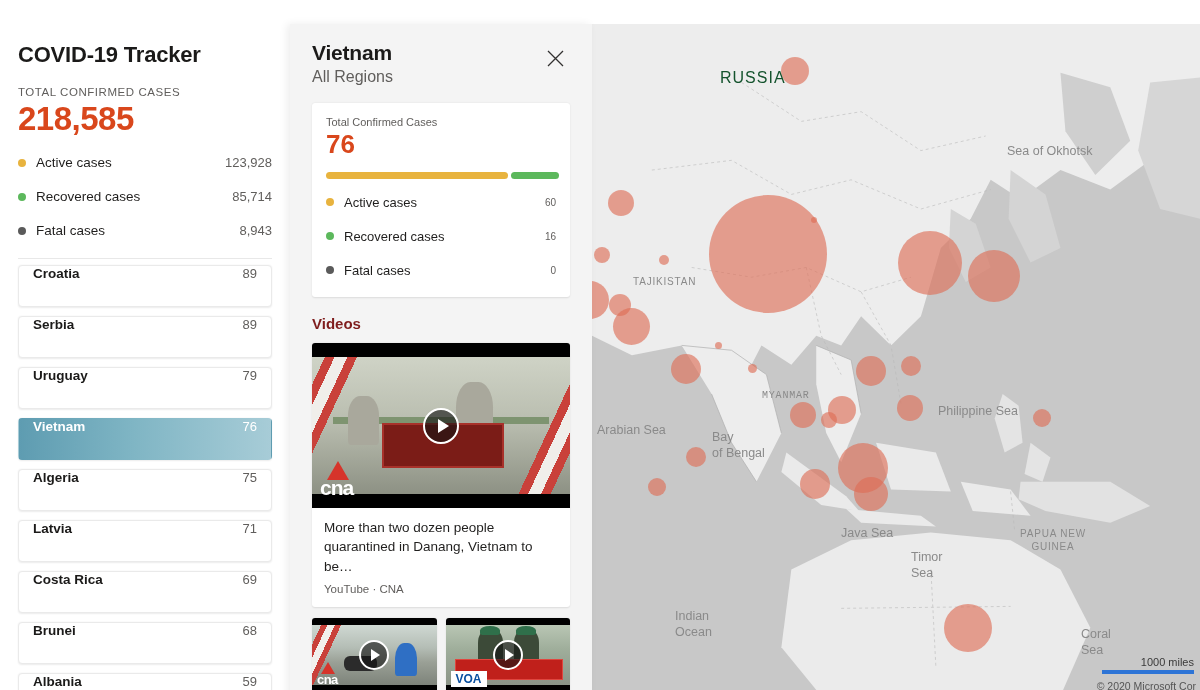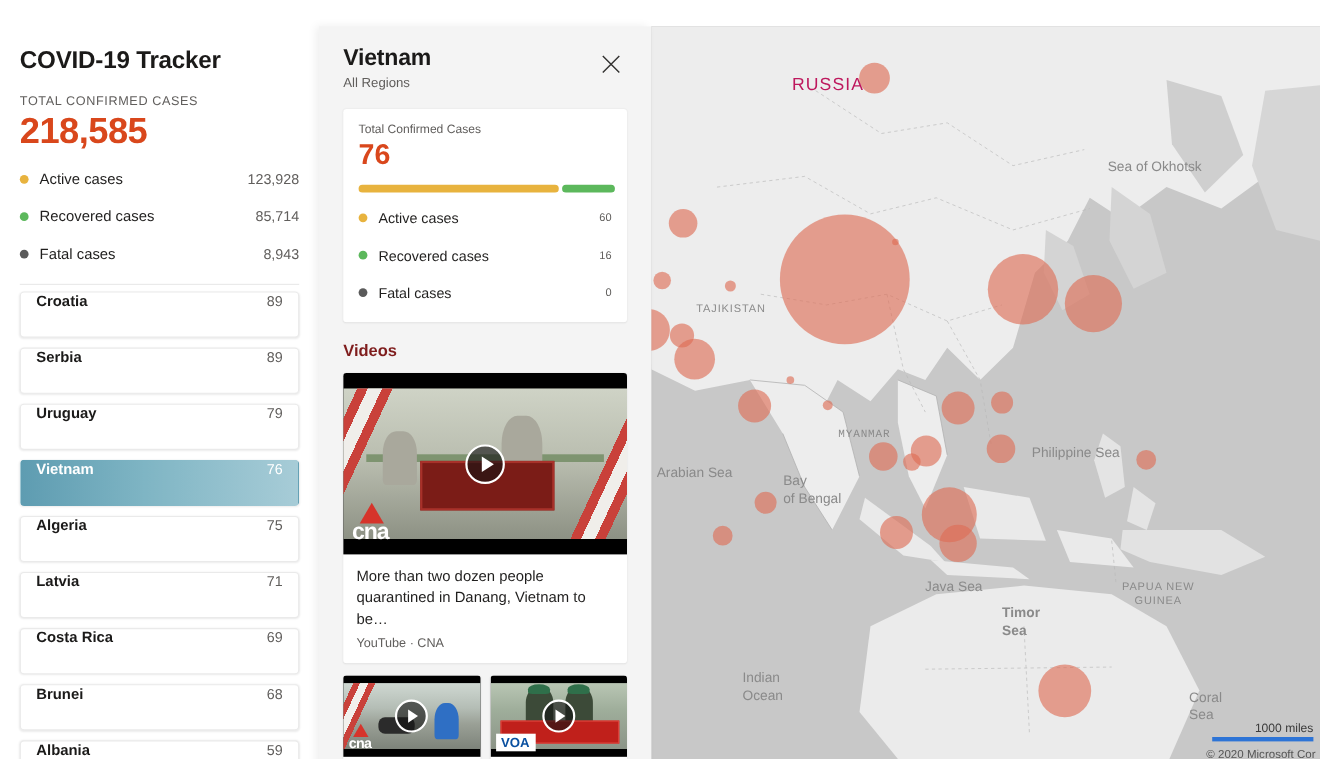--- a/index.html
+++ b/index.html
@@ -119,21 +119,21 @@
     padding-top: 17px;
   }
   .detail-titles { flex: 1 1 auto; }
   .detail-title {
     font-size: 21px;
     font-weight: bold;
     color: #1b1a19;
     letter-spacing: -0.2px;
   }
   .detail-sub {
-    font-size: 12px;
+    font-size: 16px;
     color: #605e5c;
     margin-top: 3px;
   }
   .close-btn {
     width: 30px; height: 30px;
     display: flex; align-items: center; justify-content: center;
     cursor: pointer;
     margin-top: 2px;
   }
   .close-btn svg { display: block; }
@@ -322,21 +322,21 @@
   }
   .map-svg { position: absolute; inset: 0; width: 100%; height: 100%; }
   .maplabel {
     position: absolute;
     color: #8a8a8a;
     font-size: 12.5px;
     white-space: pre;
     line-height: 1.25;
   }
   .maplabel.caps { letter-spacing: 0.8px; text-align: center; }
-  .maplabel.big { font-size: 16px; color: #be185d; letter-spacing: 1px; }
+  .maplabel.big { font-size: 16px; color: #14532d; letter-spacing: 1px; }
   .circle {
     position: absolute;
     border-radius: 50%;
     background: rgba(221, 108, 85, 0.62);
   }
   .scalebar {
     position: absolute;
     right: 6px; bottom: 22px;
     text-align: right;
   }
@@ -633,21 +633,21 @@
         <div class="maplabel" style="left:415px;top:120px;">Sea of Okhotsk</div>
         <div class="maplabel caps" style="left:41px;top:252px;font-size:10px;">TAJIKISTAN</div>
         <div class="maplabel caps" style="left:170px;top:366px;font-size:10px;font-family:Liberation Mono, monospace;">MYANMAR</div>
         <div class="maplabel" style="left:5px;top:399px;">Arabian Sea</div>
         <div class="maplabel" style="left:120px;top:406px;">Bay
 of Bengal</div>
         <div class="maplabel" style="left:346px;top:380px;">Philippine Sea</div>
         <div class="maplabel" style="left:249px;top:502px;">Java Sea</div>
         <div class="maplabel caps" style="left:428px;top:504px;font-size:10px;">PAPUA NEW
 GUINEA</div>
-        <div class="maplabel" style="left:319px;top:526px;font-weight:bold;">Timor
+        <div class="maplabel" style="left:319px;top:526px;">Timor
 Sea</div>
         <div class="maplabel" style="left:489px;top:603px;">Coral
 Sea</div>
         <div class="maplabel" style="left:83px;top:585px;">Indian
 Ocean</div>
       </div>
 
     <div class="scalebar">
       <div class="txt">1000 miles</div>
       <div class="bar"></div>

